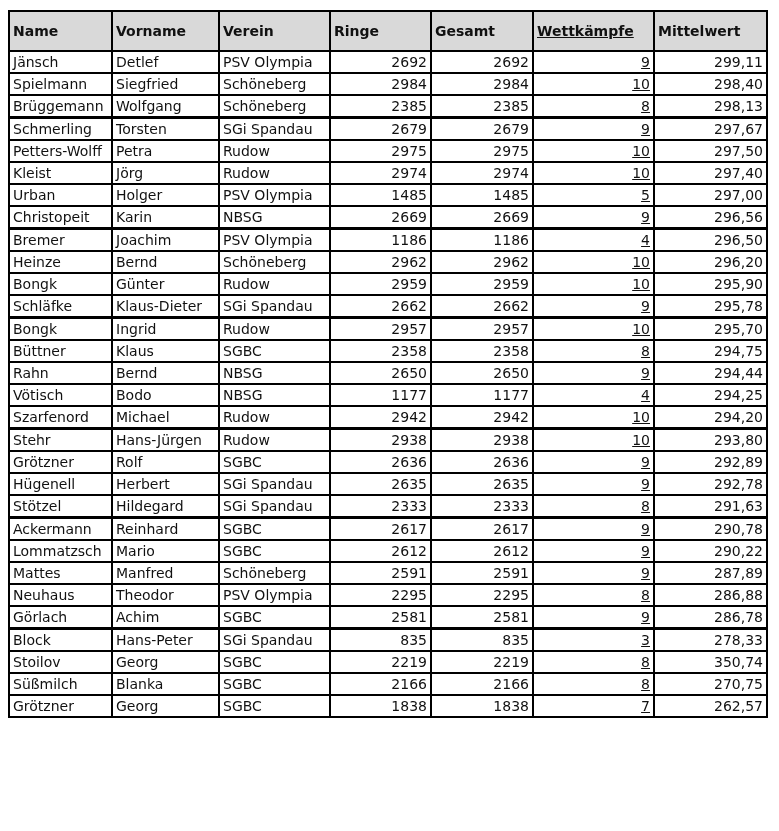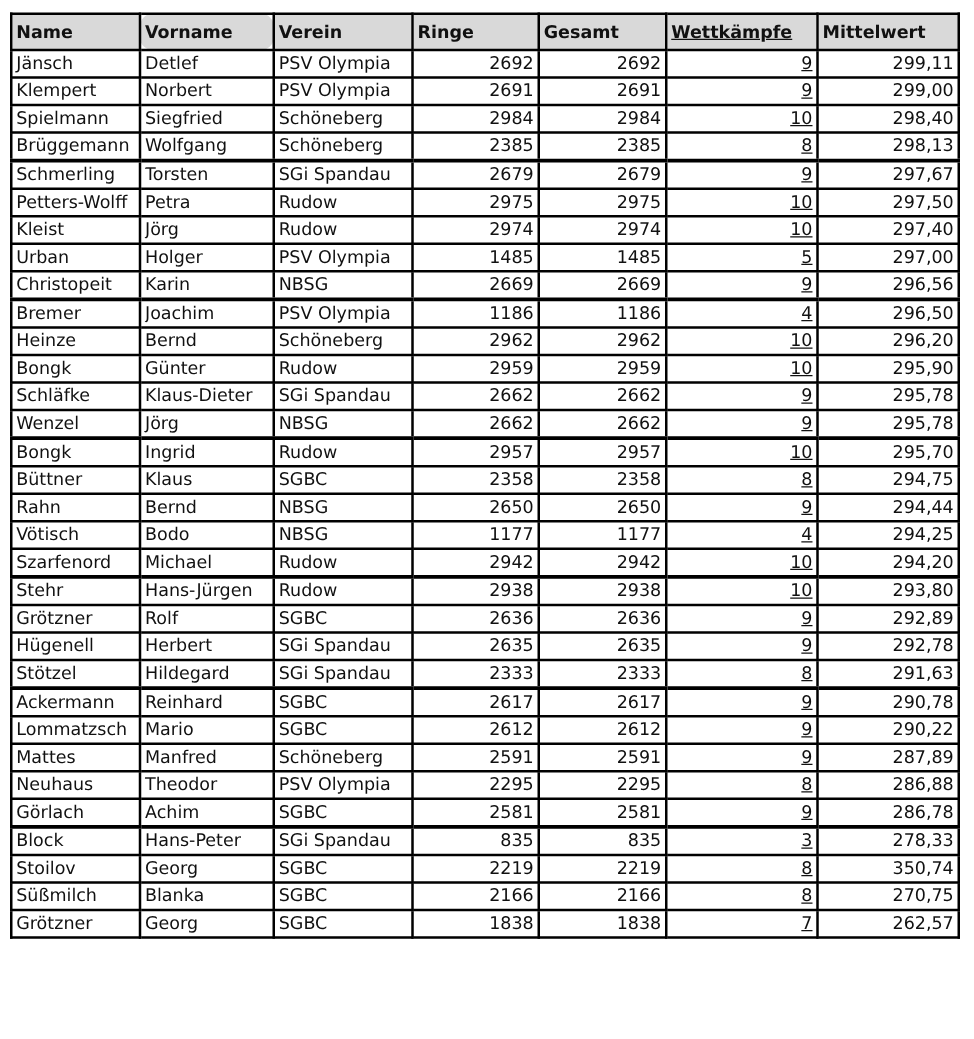--- a/index.html
+++ b/index.html
@@ -18,25 +18,25 @@
     height: 20px;
     line-height: 20px;
     white-space: nowrap;
     overflow: hidden;
     box-sizing: border-box;
   }
   .sheet th {
     background: #d9d9d9;
     font-weight: bold;
     text-align: left;
-    height: 29px;
+    height: 40px;
   }
   .sheet td.num { text-align: right; }
   .c0 { width: 103px; max-width: 103px; }
-  .c1 { width: 107px; border-radius: 10px; }
+  .c1 { width: 107px; }
   .c2 { width: 111px; }
   .c3 { width: 101px; }
   .c4 { width: 102px; }
   .c5 { width: 121px; text-decoration: underline; }
   .c6 { width: 113px; }
   .sheet tr.group-top td { border-top-width: 3px; margin-left: 41px; }
 </style>
 </head>
 <body>
 
@@ -56,29 +56,20 @@
       <tr>
         <td class="c0">Jänsch</td>
         <td class="c1">Detlef</td>
         <td class="c2">PSV Olympia</td>
         <td class="c3 num">2692</td>
         <td class="c4 num">2692</td>
         <td class="c5 num">9</td>
         <td class="c6 num">299,11</td>
       </tr>
       <tr>
-        <td class="c0">Klempert</td>
-        <td class="c1">Norbert</td>
-        <td class="c2">PSV Olympia</td>
-        <td class="c3 num">2691</td>
-        <td class="c4 num">2691</td>
-        <td class="c5 num">9</td>
-        <td class="c6 num">299,00</td>
-      </tr>
-      <tr>
         <td class="c0">Spielmann</td>
         <td class="c1">Siegfried</td>
         <td class="c2">Schöneberg</td>
         <td class="c3 num">2984</td>
         <td class="c4 num">2984</td>
         <td class="c5 num">10</td>
         <td class="c6 num">298,40</td>
       </tr>
       <tr>
         <td class="c0">Brüggemann</td>
@@ -163,29 +154,20 @@
       </tr>
       <tr>
         <td class="c0">Schläfke</td>
         <td class="c1">Klaus-Dieter</td>
         <td class="c2">SGi Spandau</td>
         <td class="c3 num">2662</td>
         <td class="c4 num">2662</td>
         <td class="c5 num">9</td>
         <td class="c6 num">295,78</td>
       </tr>
-      <tr>
-        <td class="c0">Wenzel</td>
-        <td class="c1">Jörg</td>
-        <td class="c2">NBSG</td>
-        <td class="c3 num">2662</td>
-        <td class="c4 num">2662</td>
-        <td class="c5 num">9</td>
-        <td class="c6 num">295,78</td>
-      </tr>
       <tr class="group-top">
         <td class="c0">Bongk</td>
         <td class="c1">Ingrid</td>
         <td class="c2">Rudow</td>
         <td class="c3 num">2957</td>
         <td class="c4 num">2957</td>
         <td class="c5 num">10</td>
         <td class="c6 num">295,70</td>
       </tr>
       <tr>

